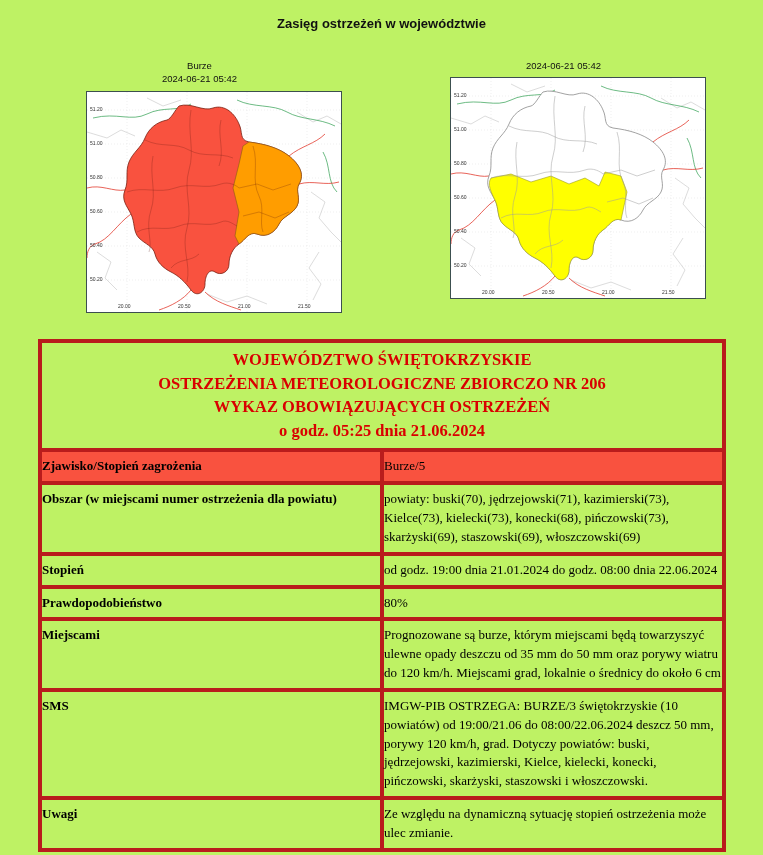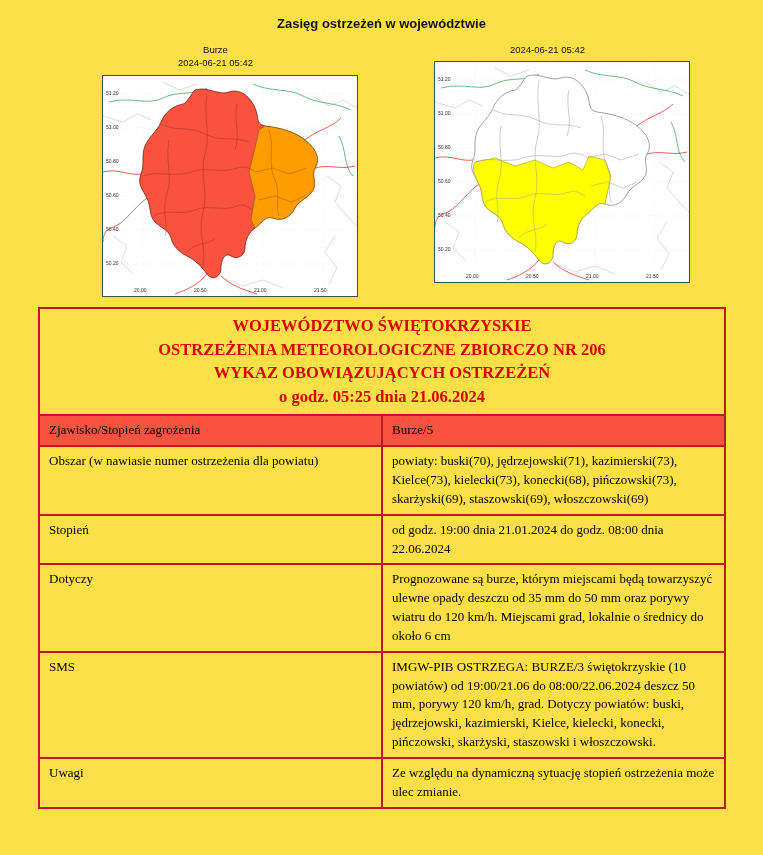--- a/index.html
+++ b/index.html
@@ -1,46 +1,46 @@
 <!DOCTYPE html>
 <html lang="pl" style="--alert-red: #f9523f; --alert-orange: #ffa019; --map-red: #f9523f; --map-orange: #ff9d00; --map-yellow: #ffff00; --header-text-red: #d90000;"><head>
 <meta charset="utf-8">
 <style>
   html,body{margin:0;padding:0;background:#fff;}
   .page{
-    width:763px;height:855px;overflow:hidden;background:#fde047;
+    width:763px;height:855px;overflow:hidden;background:#bef264;
     font-family:"Liberation Serif",serif;position:relative;color:#000;
   }
   .page-title{
     text-align:center;padding-top:16px;
     font-family:"Liberation Sans",sans-serif;
     font-size:13px;font-weight:600;color:#111;
   }
   .maps-row{
     display:flex;justify-content:center;gap:104px;margin-top:12px;
   }
-  .map-fig{width:228px;margin:0;}
+  .map-fig{width:228px;margin:16px;}
   .map-caption{
     text-align:center;font-family:"Liberation Sans",sans-serif;
     font-size:9.5px;line-height:1.4;color:#111;margin-bottom:5px;
   }
   .map-frame{
     width:256px;height:222px;border:1px solid #3c4f4f;
     box-sizing:border-box;background:#fff;
   }
   .map-frame svg{display:block;width:100%;height:100%;}
   .warning-table{
     width:688px;margin:10px 0 0 38px;
     border-collapse:collapse;border:2px solid #000;
     font-size:13px;table-layout:fixed;
   }
   .warning-table td{
-    border:2px solid #b91c1c;padding:5px 9px;vertical-align:top;line-height:1.45;
-  }
-  .label-cell{width:178px;font-weight:normal;}
+    border:4px solid #b91c1c;padding:5px 0;vertical-align:top;line-height:1.45;
+  }
+  .label-cell{width:178px;font-weight:bold;}
   .header-cell{
     text-align:center;color:var(--header-text-red);font-weight:bold;
     font-size:16.5px;line-height:1.5;padding:7px 6px;
   }
   .row-red{background:var(--alert-red);}
   .tick{font-family:"Liberation Sans",sans-serif;}
 </style>
 </head>
 <body>
 
@@ -210,29 +210,33 @@
           <div>OSTRZEŻENIA METEOROLOGICZNE  ZBIORCZO  NR 206</div>
           <div>WYKAZ  OBOWIĄZUJĄCYCH OSTRZEŻEŃ</div>
           <div>o godz. 05:25 dnia 21.06.2024</div>
         </td>
       </tr>
       <tr class="row-red">
         <td class="label-cell">Zjawisko/Stopień zagrożenia</td>
         <td class="value-cell">Burze/5</td>
       </tr>
       <tr>
-        <td class="label-cell">Obszar (w nawiasie numer ostrzeżenia dla powiatu)</td>
+        <td class="label-cell">Obszar (w miejscami numer ostrzeżenia dla powiatu)</td>
         <td class="value-cell">powiaty: buski(70), jędrzejowski(71), kazimierski(73), Kielce(73), kielecki(73), konecki(68), pińczowski(73), skarżyski(69), staszowski(69), włoszczowski(69)</td>
       </tr>
       <tr>
         <td class="label-cell">Stopień</td>
         <td class="value-cell">od godz. 19:00 dnia 21.01.2024 do godz. 08:00 dnia 22.06.2024</td>
       </tr>
       <tr>
-        <td class="label-cell">Dotyczy</td>
+        <td class="label-cell">Prawdopodobieństwo</td>
+        <td class="value-cell">80%</td>
+      </tr>
+      <tr>
+        <td class="label-cell">Miejscami</td>
         <td class="value-cell">Prognozowane są burze, którym miejscami będą towarzyszyć  ulewne opady deszczu od 35 mm do 50 mm oraz porywy wiatru do 120 km/h. Miejscami grad, lokalnie o średnicy  do około 6 cm</td>
       </tr>
       <tr>
         <td class="label-cell">SMS</td>
         <td class="value-cell">IMGW-PIB OSTRZEGA: BURZE/3 świętokrzyskie  (10 powiatów) od 19:00/21.06 do 08:00/22.06.2024 deszcz 50 mm, porywy 120 km/h, grad. Dotyczy powiatów: buski, jędrzejowski, kazimierski, Kielce, kielecki, konecki, pińczowski, skarżyski, staszowski i włoszczowski.</td>
       </tr>
       <tr>
         <td class="label-cell">Uwagi</td>
         <td class="value-cell">Ze względu na dynamiczną sytuację stopień ostrzeżenia może ulec zmianie.</td>
       </tr>

